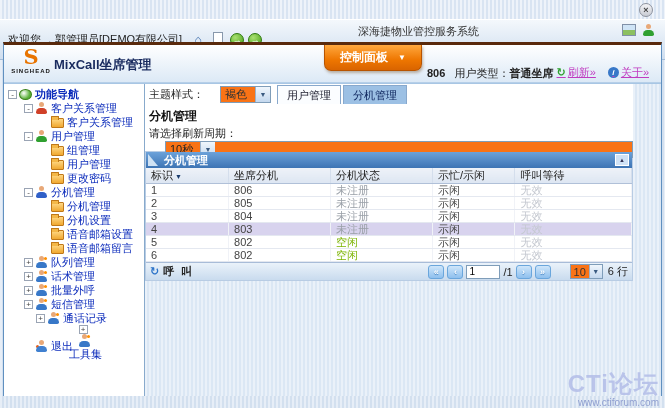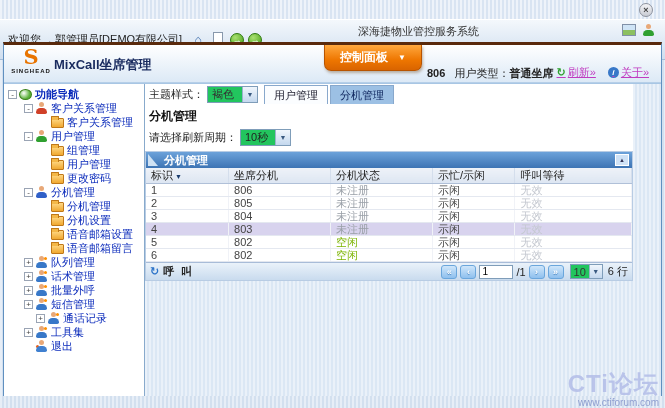--- a/index.html
+++ b/index.html
@@ -87,30 +87,30 @@
   .ic-person-star::before { box-shadow:4px 0 0 -1px #ff9000; }
   .ic-person-exit::after { background:#4080d0; }
   .ic-person-exit::before { box-shadow:-4px 4px 0 -1px #e86018; }
   
   .content { flex:1; overflow:hidden;
     background:repeating-linear-gradient(90deg,#eaf1f9 0 2px,#dbe7f4 2px 4px); }
   .work { width:488px; background:#fff; padding:0 0 0 0; }
   .topbar { height:20px; display:flex; align-items:center; padding-left:4px; background:#fff; }
   .theme-label { color:#222; }
   .xpselect { display:inline-flex; align-items:center; height:17px; border:1px solid #7f9db9;
-    background:#22c55e; margin-left:3px; cursor:pointer; }
+    background:#f97316; margin-left:16px; cursor:pointer; }
   .xpselect .val { padding:0 4px; min-width:34px; }
   .dd-btn { width:15px; height:15px; background:linear-gradient(#f0f6fc,#c4d8ee);
     border-left:1px solid #9ab2cc; font-size:7px; color:#3a5a80; text-align:center; line-height:15px; }
   .tabs { display:flex; margin-left:6px; align-self:flex-end; }
   .tab { padding:2px 9px 1px; border:1px solid #88a8cc; border-bottom:none; background:#fbfdff;
     color:#223; cursor:pointer; margin-right:2px; }
   .tab.active { background:#9cc0e4; color:#102860; }
   .section-title { font-size:12px; font-weight:bold; color:#111; padding:4px 0 1px 4px; }
-  .refresh-row { height:23px; display:flex; align-items:center; padding-left:4px; color:#222; }
+  .refresh-row { height:23px; display:flex; padding-left:4px; color:#222;flex-direction:column; }
   
   .panel { margin-top:2px; border:1px solid #b8cce4; }
   .panel-header { height:16px; position:relative; display:flex; align-items:center;
     background:linear-gradient(#6ca2da,#3d74b4); color:#fff; font-weight:bold; padding-left:18px; }
   .panel-header::before { content:""; position:absolute; left:2px; top:2px; width:0; height:0;
     border-bottom:12px solid #cfe2f4; border-right:10px solid transparent; }
   .collapse-btn { position:absolute; right:3px; top:2px; width:14px; height:12px;
     background:#cfe2f6; border:1px solid #fff; color:#335; font-size:6px; line-height:11px;
     text-align:center; cursor:pointer; font-weight:normal; }
   table { width:100%; border-collapse:collapse; table-layout:fixed; }
@@ -296,21 +296,21 @@
           <span class="tree-ico ic-person-star"></span>
           <span class="tree-label">短信管理</span>
         </div>
 
         <div class="tree-item" style="padding-left: 32px;">
           <span class="expander ex-plus"></span>
           <span class="tree-ico ic-person-star"></span>
           <span class="tree-label">通话记录</span>
         </div>
 
-        <div class="tree-item" style="padding-left: 20px;">
+        <div class="tree-item" style="padding-left: 20px; flex-direction: column;">
           <span class="expander ex-plus"></span>
           <span class="tree-ico ic-person-star"></span>
           <span class="tree-label">工具集</span>
         </div>
 
         <div class="tree-item" style="padding-left: 20px;">
           <span class="expander ex-none"></span>
           <span class="tree-ico ic-person-exit"></span>
           <span class="tree-label">退出</span>
         </div>

